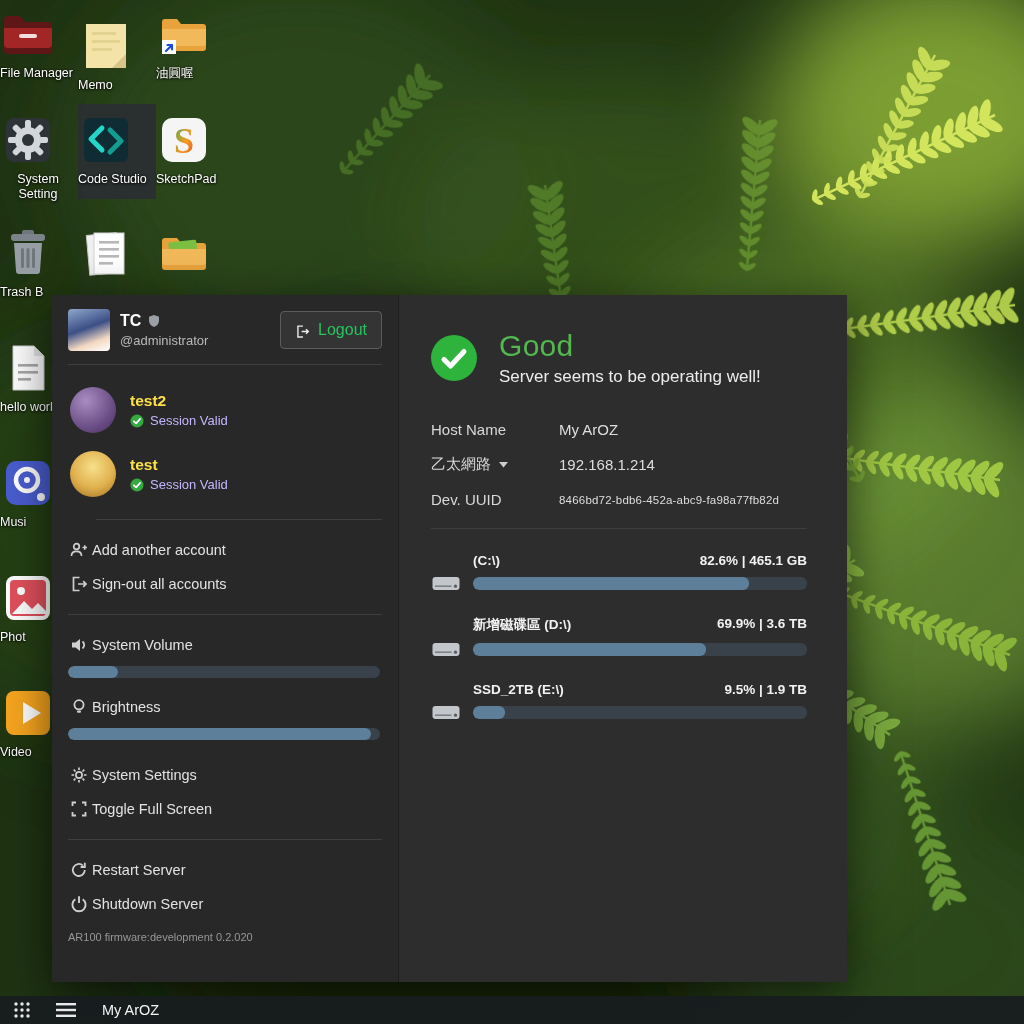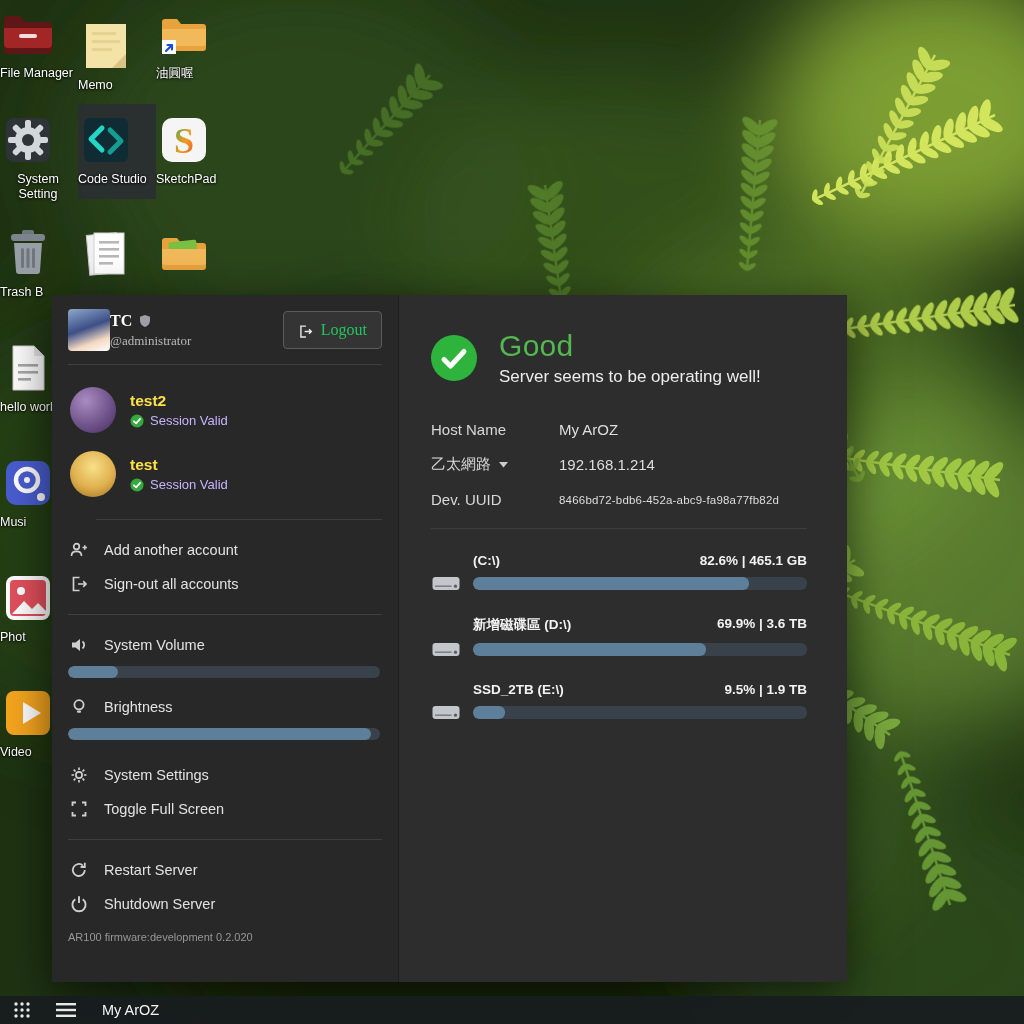--- a/index.html
+++ b/index.html
@@ -19,37 +19,37 @@
   .dicon.selected{background:rgba(42,46,50,.92);padding:8px 0 12px;margin-top:-8px;}
 
   
   .popup{position:absolute;left:52px;top:295px;width:795px;height:687px;display:flex;z-index:5;
          box-shadow:0 12px 45px rgba(0,0,0,.6);color:#e4e4e4;}
   .usermenu{width:346px;flex:none;background:#282828;padding:14px 16px;box-sizing:border-box;
             display:flex;flex-direction:column;}
   .statuspanel{flex:1;background:#2d2d2d;border-left:1px solid #1e1e1e;
                padding:28px 40px 0 32px;box-sizing:border-box;}
 
-  .um-header{display:flex;align-items:center;font-family:Liberation Serif, serif;}
+  .um-header{display:flex;align-items:center;gap:10px;}
   .avatar{width:42px;height:42px;border-radius:4px;flex:none;}
   .av-tc{background:linear-gradient(160deg,#8fa8cc 0%,#3c4f86 45%,#f3d9c2 75%,#ffffff 100%);}
   .av-round{width:46px;height:46px;border-radius:50%;flex:none;}
   .av-test2{background:radial-gradient(circle at 35% 30%,#a98cc0,#6c4f86 60%,#452c5e);}
   .av-test{background:radial-gradient(circle at 50% 35%,#f7e08a,#e0b04e 55%,#9c6d22);}
   .um-name{font-size:16px;font-weight:bold;color:#fff;display:flex;align-items:center;gap:6px;}
   .um-handle{font-size:13px;color:#b9b9b9;margin-top:3px;text-align:center;}
   .logout-btn{margin-left:auto;display:flex;align-items:flex-end;gap:8px;background:#343434;
               border:1px solid #5c5c5c;border-radius:4px;color:#22c55e;font-size:16px;
               padding:9px 14px;cursor:pointer;font-family:inherit;}
   .hdiv{border:none;border-top:1px solid #3f3f3f;margin:13px 0;}
   .hdiv.indent{margin-left:28px;}
   .account{display:flex;align-items:center;gap:14px;padding:9px 2px;cursor:pointer;}
   .acc-name{font-size:15.5px;font-weight:bold;color:#fde047;}
   .acc-status{display:flex;align-items:flex-end;gap:6px;font-size:13px;color:#c4b5fd;margin-top:3px;}
-  .mi{display:flex;align-items:center;gap:16px;padding:8px 2px;font-size:14.5px;color:#e2e2e2;
+  .mi{display:flex;align-items:center;gap:4px;padding:8px 2px;font-size:14.5px;color:#e2e2e2;
       cursor:pointer;}
   .mi .ic{color:#cfcfcf;flex:none;}
   .bar{height:12px;border-radius:6px;background:#39424a;margin:4px 2px 12px 0;overflow:hidden;}
   .bar .fill{height:100%;background:#5d7f99;border-radius:6px;}
   .firmware{font-size:11px;color:#979797;margin-top:10px;}
 
   .status-head{display:flex;align-items:center;gap:22px;margin:6px 0 34px;}
   .status-title{font-size:30px;color:#53b84f;letter-spacing:.3px;}
   .status-sub{font-size:17px;color:#ececec;margin-top:4px;}
   .inforow{display:flex;align-items:center;margin-bottom:17px;font-size:15px;}

